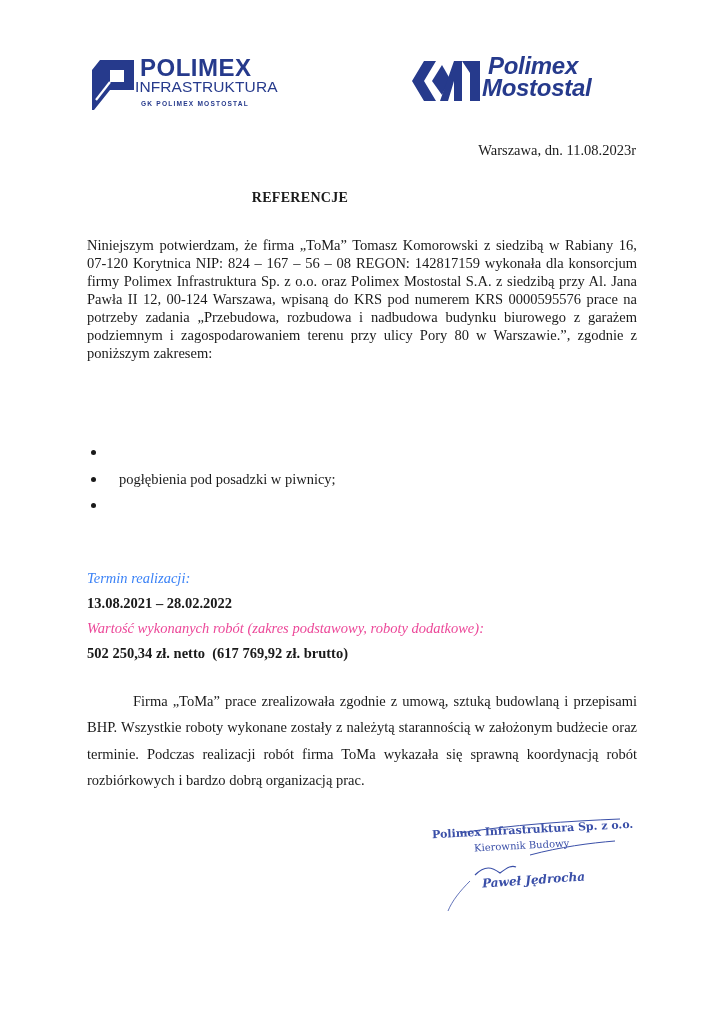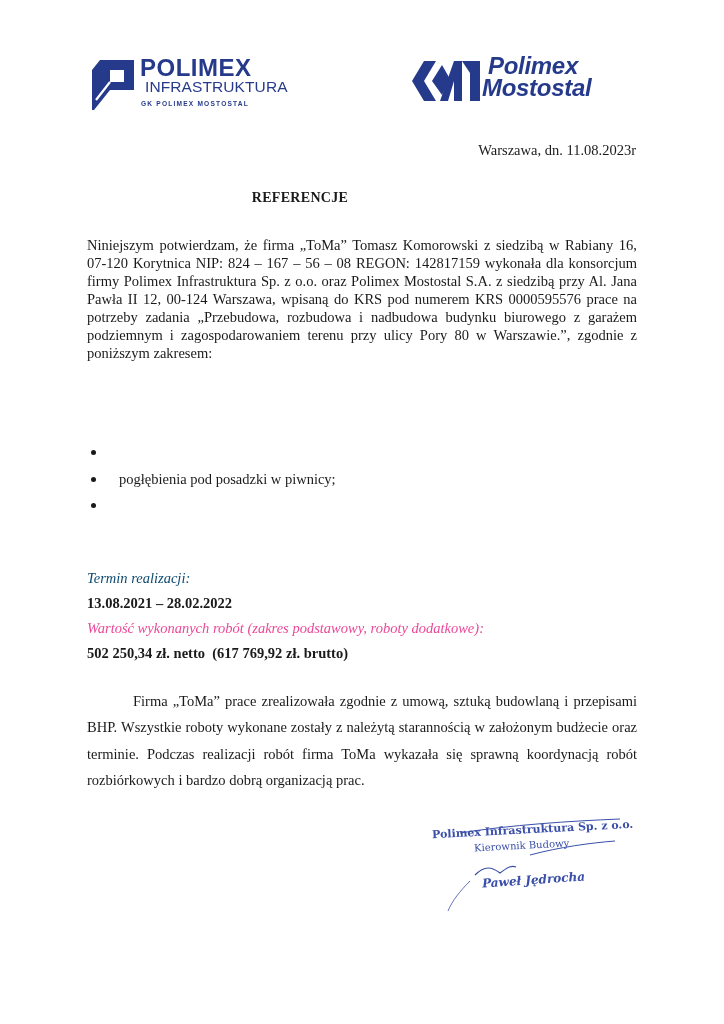--- a/index.html
+++ b/index.html
@@ -2,41 +2,41 @@
 <html><head>
 <meta charset="utf-8">
 <style>
   html, body { margin:0; padding:0; background:#ffffff; }
   body { width:724px; height:1024px; position:relative; overflow:hidden;
          font-family:"Liberation Serif", "DejaVu Serif", serif; color:#1a1a1a; }
   .logo-left { position:absolute; left:90px; top:56px; width:200px; height:56px; }
   .logo-left svg { position:absolute; left:0; top:0; }
   .pi-name { position:absolute; left:50px; top:-2px; font-family:"Liberation Sans", sans-serif;
              font-weight:bold; font-size:24px; color:#263a8c; letter-spacing:0.5px; }
-  .pi-sub { position:absolute; left:55px; top:22px; font-family:"Liberation Sans", sans-serif;
+  .pi-sub { position:absolute; left:45px; top:22px; font-family:"Liberation Sans", sans-serif;
             font-size:15.5px; color:#263a8c; letter-spacing:0.1px;text-align:right; }
   .pi-group { position:absolute; left:51px; top:44px; font-family:"Liberation Sans", sans-serif;
               font-weight:bold; font-size:6.6px; color:#263a8c; letter-spacing:1.2px; }
   .logo-right { position:absolute; left:410px; top:55px; width:220px; height:52px; }
   .logo-right svg { position:absolute; left:0; top:4px; }
   .pm-name1 { position:absolute; left:78px; top:-3px; font-family:"Liberation Sans", sans-serif;
               font-weight:bold; font-style:italic; font-size:24px; color:#263a8c; letter-spacing:-0.3px; }
   .pm-name2 { position:absolute; left:72px; top:19px; font-family:"Liberation Sans", sans-serif;
               font-weight:bold; font-style:italic; font-size:24px; color:#263a8c; letter-spacing:-0.3px; }
   .place-date { position:absolute; right:88px; top:118px; font-size:14.5px;margin-top:24px; }
   .title { position:absolute; left:0; width:600px; top:190px; text-align:center;
            font-weight:bold; font-size:14px; letter-spacing:0.3px; }
   .body-par { position:absolute; left:87px; width:550px; top:236px;
               font-size:14.5px; line-height:18px; text-align:justify; }
   .scope-list { position:absolute; left:87px; top:439px; width:550px; margin:0; padding:0; list-style:none;
                 font-size:14.5px; }
   .scope-list li { position:relative; padding-left:32px; height:26.5px; line-height:26.5px; }
   .scope-list li .bullet { position:absolute; left:4px; top:11px; width:5px; height:5px;
                            border-radius:50%; background:#1a1a1a; }
-  .term-label { position:absolute; left:87px; top:570px; font-style:italic; font-size:14.5px; color:#0c4a6e; }
+  .term-label { position:absolute; left:87px; top:570px; font-style:italic; font-size:14.5px; color:#3b82f6; }
   .term-value { position:absolute; left:87px; top:595px; font-weight:bold; font-size:14.5px; }
   .value-label { position:absolute; left:87px; top:620px; font-style:italic; font-size:14.5px; color:#ec4899; }
   .value-value { position:absolute; left:87px; top:645px; font-weight:bold; font-size:14.5px; white-space:pre; }
   .closing-par { position:absolute; left:87px; width:550px; top:688px;
                  font-size:14.5px; line-height:26.4px; text-align:justify; text-indent:46px; }
   .stamp { position:absolute; left:420px; top:815px; width:220px; height:100px; }
   .stamp-company { position:absolute; left:12px; top:8px; font-family:"DejaVu Serif", serif;
                    font-weight:bold; font-size:11px; color:#3a4fa8; transform:rotate(-3deg); white-space:nowrap; }
   .stamp-role { position:absolute; left:54px; top:25px; font-family:"DejaVu Serif", serif;
                 font-size:10px; color:#3a4fa8; transform:rotate(-3deg); white-space:nowrap; }

